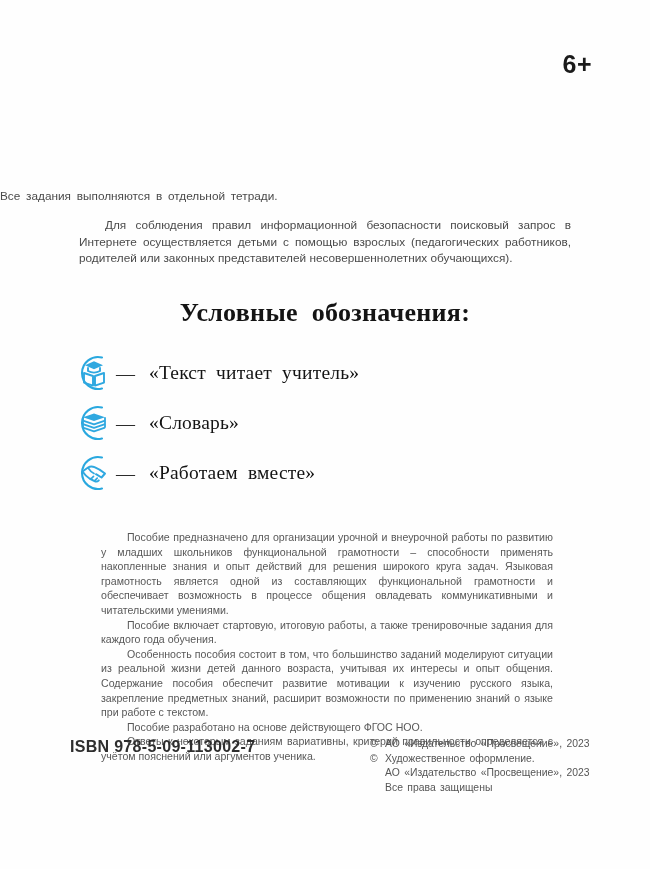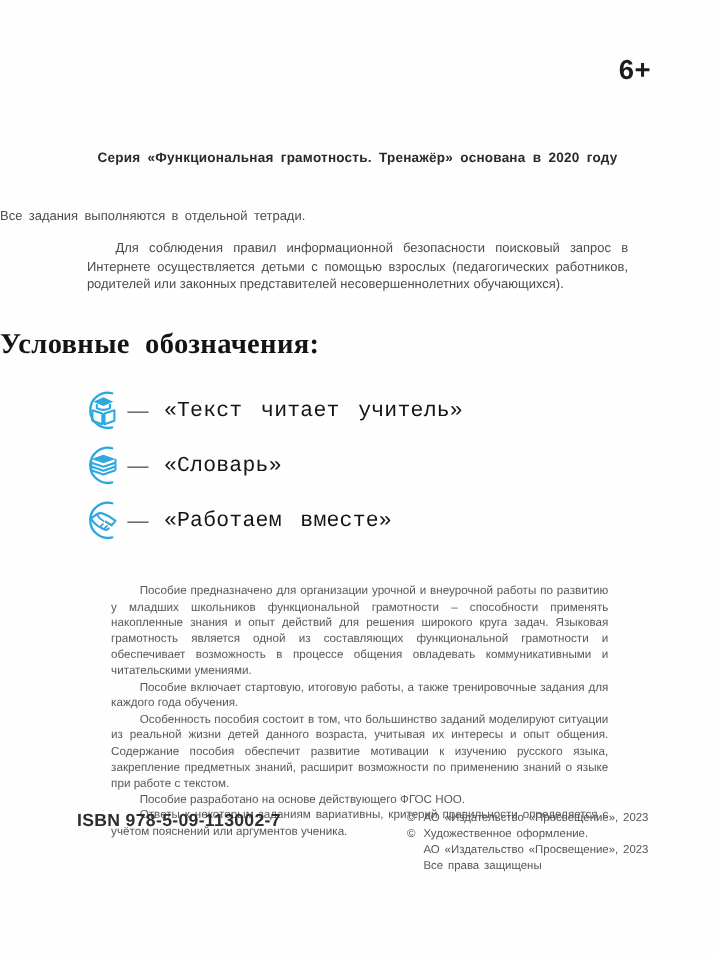--- a/index.html
+++ b/index.html
@@ -93,21 +93,21 @@
     text-indent: 26px;
     hyphens: manual;
   }
 
   
   .legend-heading {
     position: absolute;
     left: 0;
     right: 0;
     top: 298px;
-    text-align: left;
+    text-align: center;
     font-family: "Liberation Serif", serif;
     font-size: 26px;
     font-weight: bold;
     color: #141414;
     letter-spacing: 0.3px;
     word-spacing: 7px;
   }
 
   
   .legend-list {
@@ -132,21 +132,21 @@
   .legend-dash {
     flex: 0 0 auto;
     font-family: "Liberation Serif", serif;
     font-size: 19px;
     color: #1d1d1d;
     margin-left: -2px;
     margin-right: 14px;
     line-height: 1;
   }
   .legend-label {
-    font-family: Liberation Mono, monospace;
+    font-family: Liberation Serif, serif;
     font-size: 19.5px;
     color: #141414;
     letter-spacing: 0.2px;
     word-spacing: 5px;
     white-space: nowrap;
   }
 
   
   .annotation {
     position: absolute;
@@ -195,21 +195,20 @@
   }
 </style>
 </head>
 <body>
 
 <div class="page">
 
 
   <div class="age-marker">6+</div>
 
-  <div class="series-line">Серия «Функциональная грамотность. Тренажёр» основана в 2020 году</div>
 
   <div class="notebook-note">Все задания выполняются в отдельной тетради.</div>
 
   <div class="safety-note">Для соблюдения правил информационной безопасности поисковый запрос в Интернете осуществляется детьми с помощью взрослых (педагогических работников, родителей или законных представителей несовершеннолетних обучающихся).</div>
 
   <div class="legend-heading">Условные  обозначения:</div>
 
   <div class="legend-list">
 
     <div class="legend-item">

